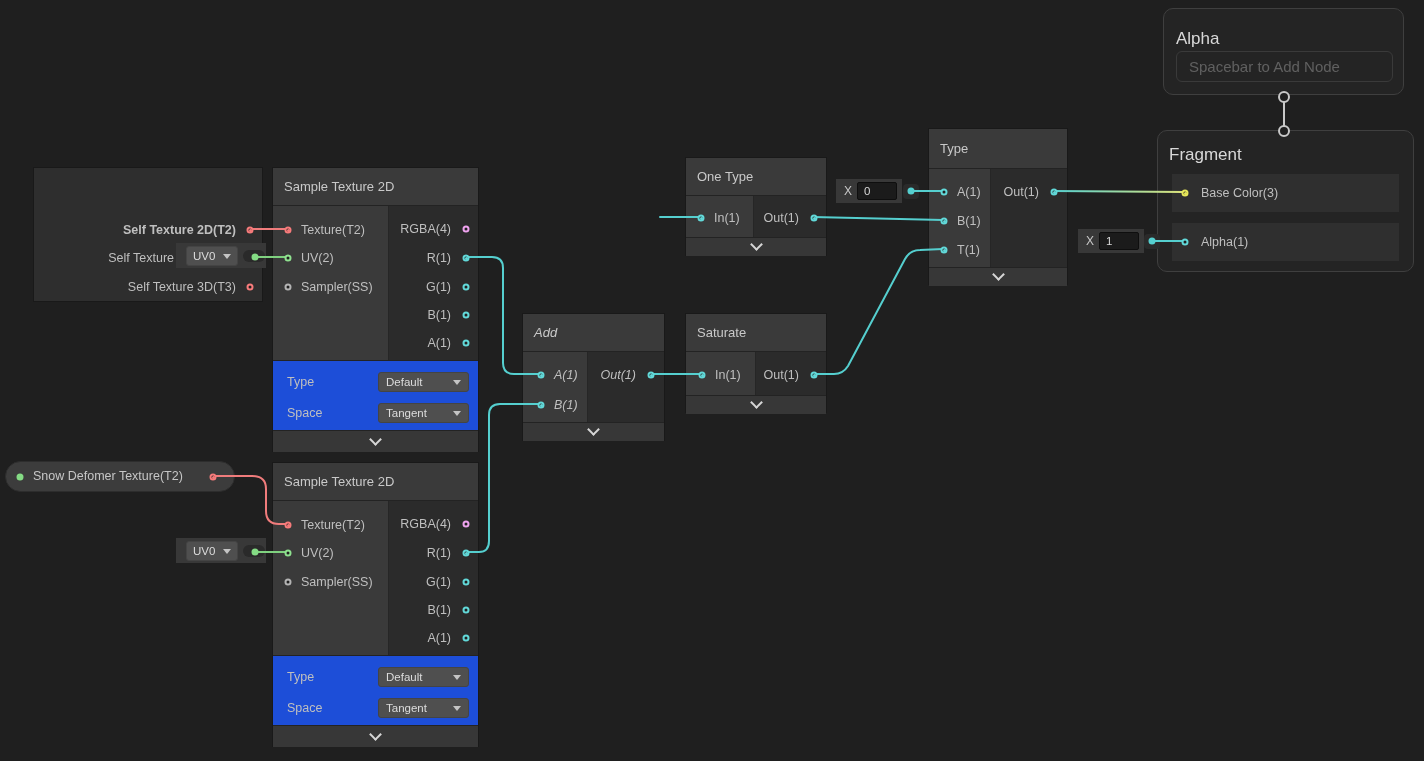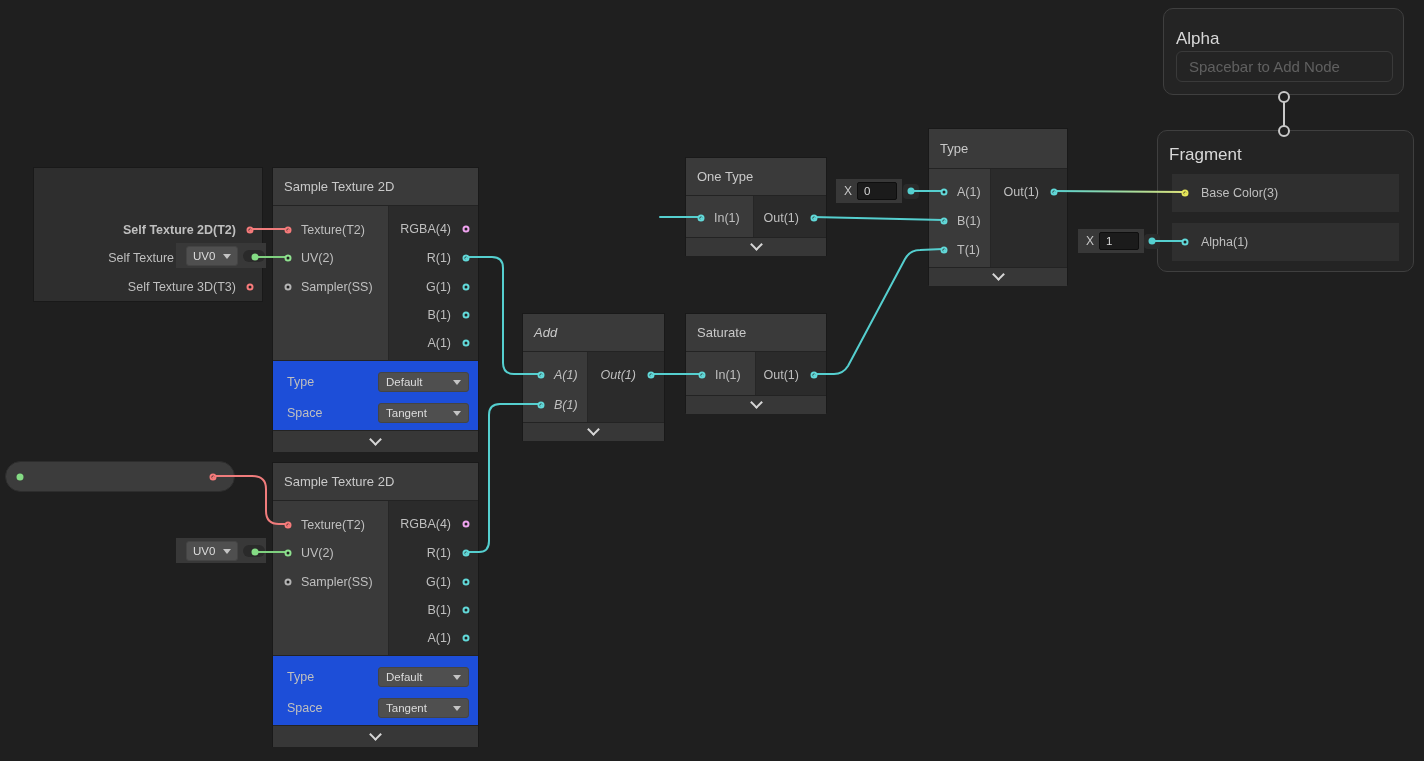--- a/index.html
+++ b/index.html
@@ -222,20 +222,21 @@
     <div class="ctx-row" style="left:14px; top:43px; width:227px; height:38px;"></div>
     <div class="ctx-row" style="left:14px; top:92px; width:227px; height:38px;"></div>
     <div class="plabel" style="left:43px; top:54px;">Base Color(3)</div>
     <div class="plabel" style="left:43px; top:103px;">Alpha(1)</div>
     <span class="port p-yellow connected" style="left:27px; top:62px;"></span>
     <span class="port p-cyan" style="left:27px; top:111px;"></span>
   </div>
 
   <div class="pill" style="left:5px; top:461px; width:230px;">
     <span class="dot dot-green" style="left:14px; top:15px;"></span>
+    <span style="position:absolute; left:27px;">Snow Defomer Texture(T2)</span>
     <span class="port p-red connected" style="left:207px; top:15px;"></span>
   </div>
 
   <div class="inline-panel" style="left:176px; top:243px; width:90px; height:25px;">
     <div class="dropdown" style="left:10px; top:3px; width:52px; padding:0 6px;">
       <span>UV0</span>
       <span class="dd-arrow" style="margin-left:4px;"></span>
     </div>
     <div class="dot-capsule" style="left:67px; top:7px; width:22px; height:12px;"></div>
   </div>

